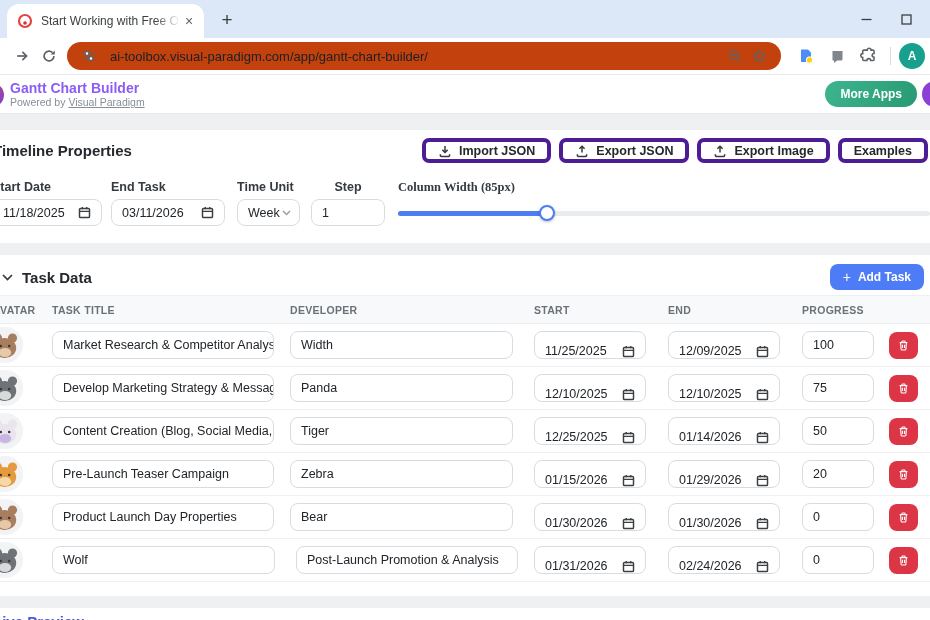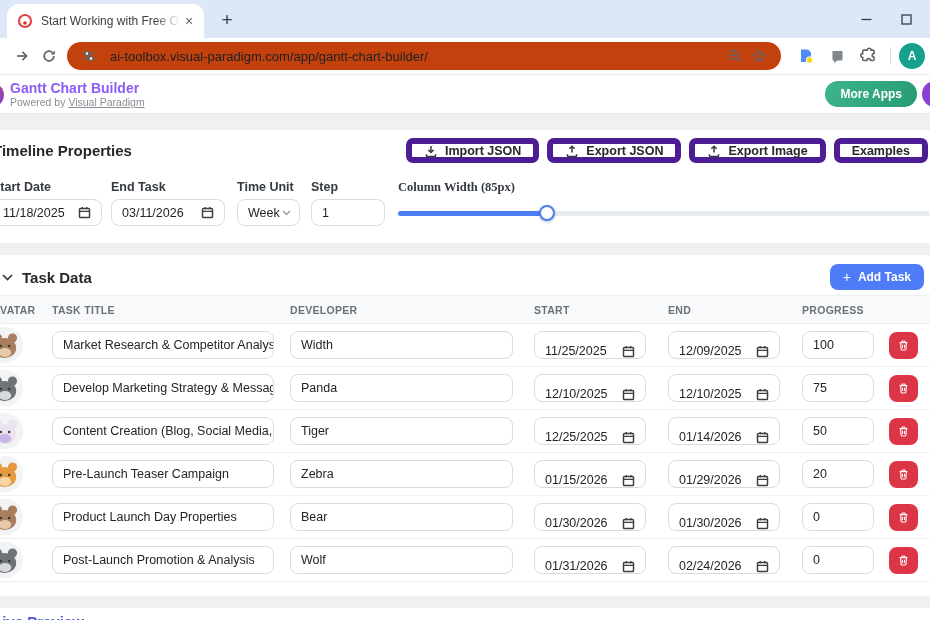--- a/index.html
+++ b/index.html
@@ -53,29 +53,29 @@
   .page { height:506px; background:#eef0f2; padding-top:16px; }
   .card { background:#fff; }
   .shift { margin-left:-8px; width:938px; }
 
   
   .timeline-card { padding:8px 0 16px; }
   .tl-head { display:flex; align-items:flex-start; justify-content:space-between; padding:0 2px 0 1px; height:26px; }
   .section-title { font-size:15px; font-weight:bold; color:#25282c; padding-top:4px; }
   .btn-row { display:flex; gap:8px; }
   .tl-btn { height:25px; display:flex; align-items:center; gap:7px; padding:0 12px; background:#fff;
-            border:6px solid #4c1d95; border-radius:7px; font-size:12.5px; font-weight:bold; color:#25282c;
+            border:4px solid #4c1d95; border-radius:7px; font-size:12.5px; font-weight:bold; color:#25282c;
             font-family:inherit; }
   .form-row { display:flex; margin-top:16px; align-items:flex-start; }
   .field { display:flex; flex-direction:column; }
   .field > label { font-size:12.5px; font-weight:bold; color:#343a40; margin-bottom:5px; }
   .f-start { width:110px; margin-right:9px; }
   .f-end   { width:114px; margin-right:12px; }
   .f-unit  { width:63px;  margin-right:11px; }
-  .f-step  { width:74px;  margin-right:13px; }
+  .f-step  { width:74px;  margin-right:13px;text-align:center; }
   .f-slider{ flex:1;font-family:Liberation Serif, serif; }
   .input { height:27px; border:1px solid #d8dce1; border-radius:8px; background:#fff; display:flex;
            align-items:center; padding:0 10px; font-size:12.5px; color:#212529; }
   .date-input { justify-content:space-between; }
   .select-input { justify-content:space-between; padding:0 8px 0 10px; }
   .slider-wrap { position:relative; height:27px; }
   .slider-track { position:absolute; left:0; right:0; top:11px; height:5px; border-radius:3px; background:#e9ecef; }
   .slider-fill { position:absolute; left:0; top:11px; height:5px; border-radius:3px; background:var(--slider-blue,#4c7df2); }
   .slider-thumb { position:absolute; top:5px; width:16px; height:16px; border-radius:50%; background:#fff;
                   border:2px solid var(--slider-blue,#4c7df2); box-shadow:0 1px 3px rgba(0,0,0,.25); }
@@ -672,25 +672,25 @@
             <circle cx="18" cy="18" r="18" fill="#f1f3f5"></circle>
             <circle cx="10.5" cy="11" r="4.6" fill="#6f7277"></circle>
             <circle cx="25.5" cy="11" r="4.6" fill="#6f7277"></circle>
             <ellipse cx="18" cy="21" rx="11.2" ry="10" fill="#6f7277"></ellipse>
             <ellipse cx="18" cy="25.5" rx="6.2" ry="4.6" fill="#d8d9db"></ellipse>
             <circle cx="13.8" cy="19" r="1.3" fill="#3a3a3a"></circle>
             <circle cx="22.2" cy="19" r="1.3" fill="#3a3a3a"></circle>
           </svg>
         </span>
       </div>
+      <div class="cell c-dev">
+                <div class="tinput t-dev">Wolf</div>
+              </div>
       <div class="cell c-title">
                 <div class="tinput t-title">Post-Launch Promotion &amp; Analysis</div>
-              </div>
-      <div class="cell c-dev">
-                <div class="tinput t-dev">Wolf</div>
               </div>
       <div class="cell c-start">
         <div class="tinput t-date">
           <span>01/31/2026</span>
           <span>
             <svg width="13" height="13" viewBox="0 0 14 14">
               <rect x="1.6" y="2.6" width="10.8" height="9.8" rx="1.2" fill="none" stroke="#3c4043" stroke-width="1.6"></rect>
               <line x1="1.6" y1="5.8" x2="12.4" y2="5.8" stroke="#3c4043" stroke-width="1.4"></line>
               <line x1="4.6" y1="1" x2="4.6" y2="3.4" stroke="#3c4043" stroke-width="1.5"></line>
               <line x1="9.4" y1="1" x2="9.4" y2="3.4" stroke="#3c4043" stroke-width="1.5"></line>

